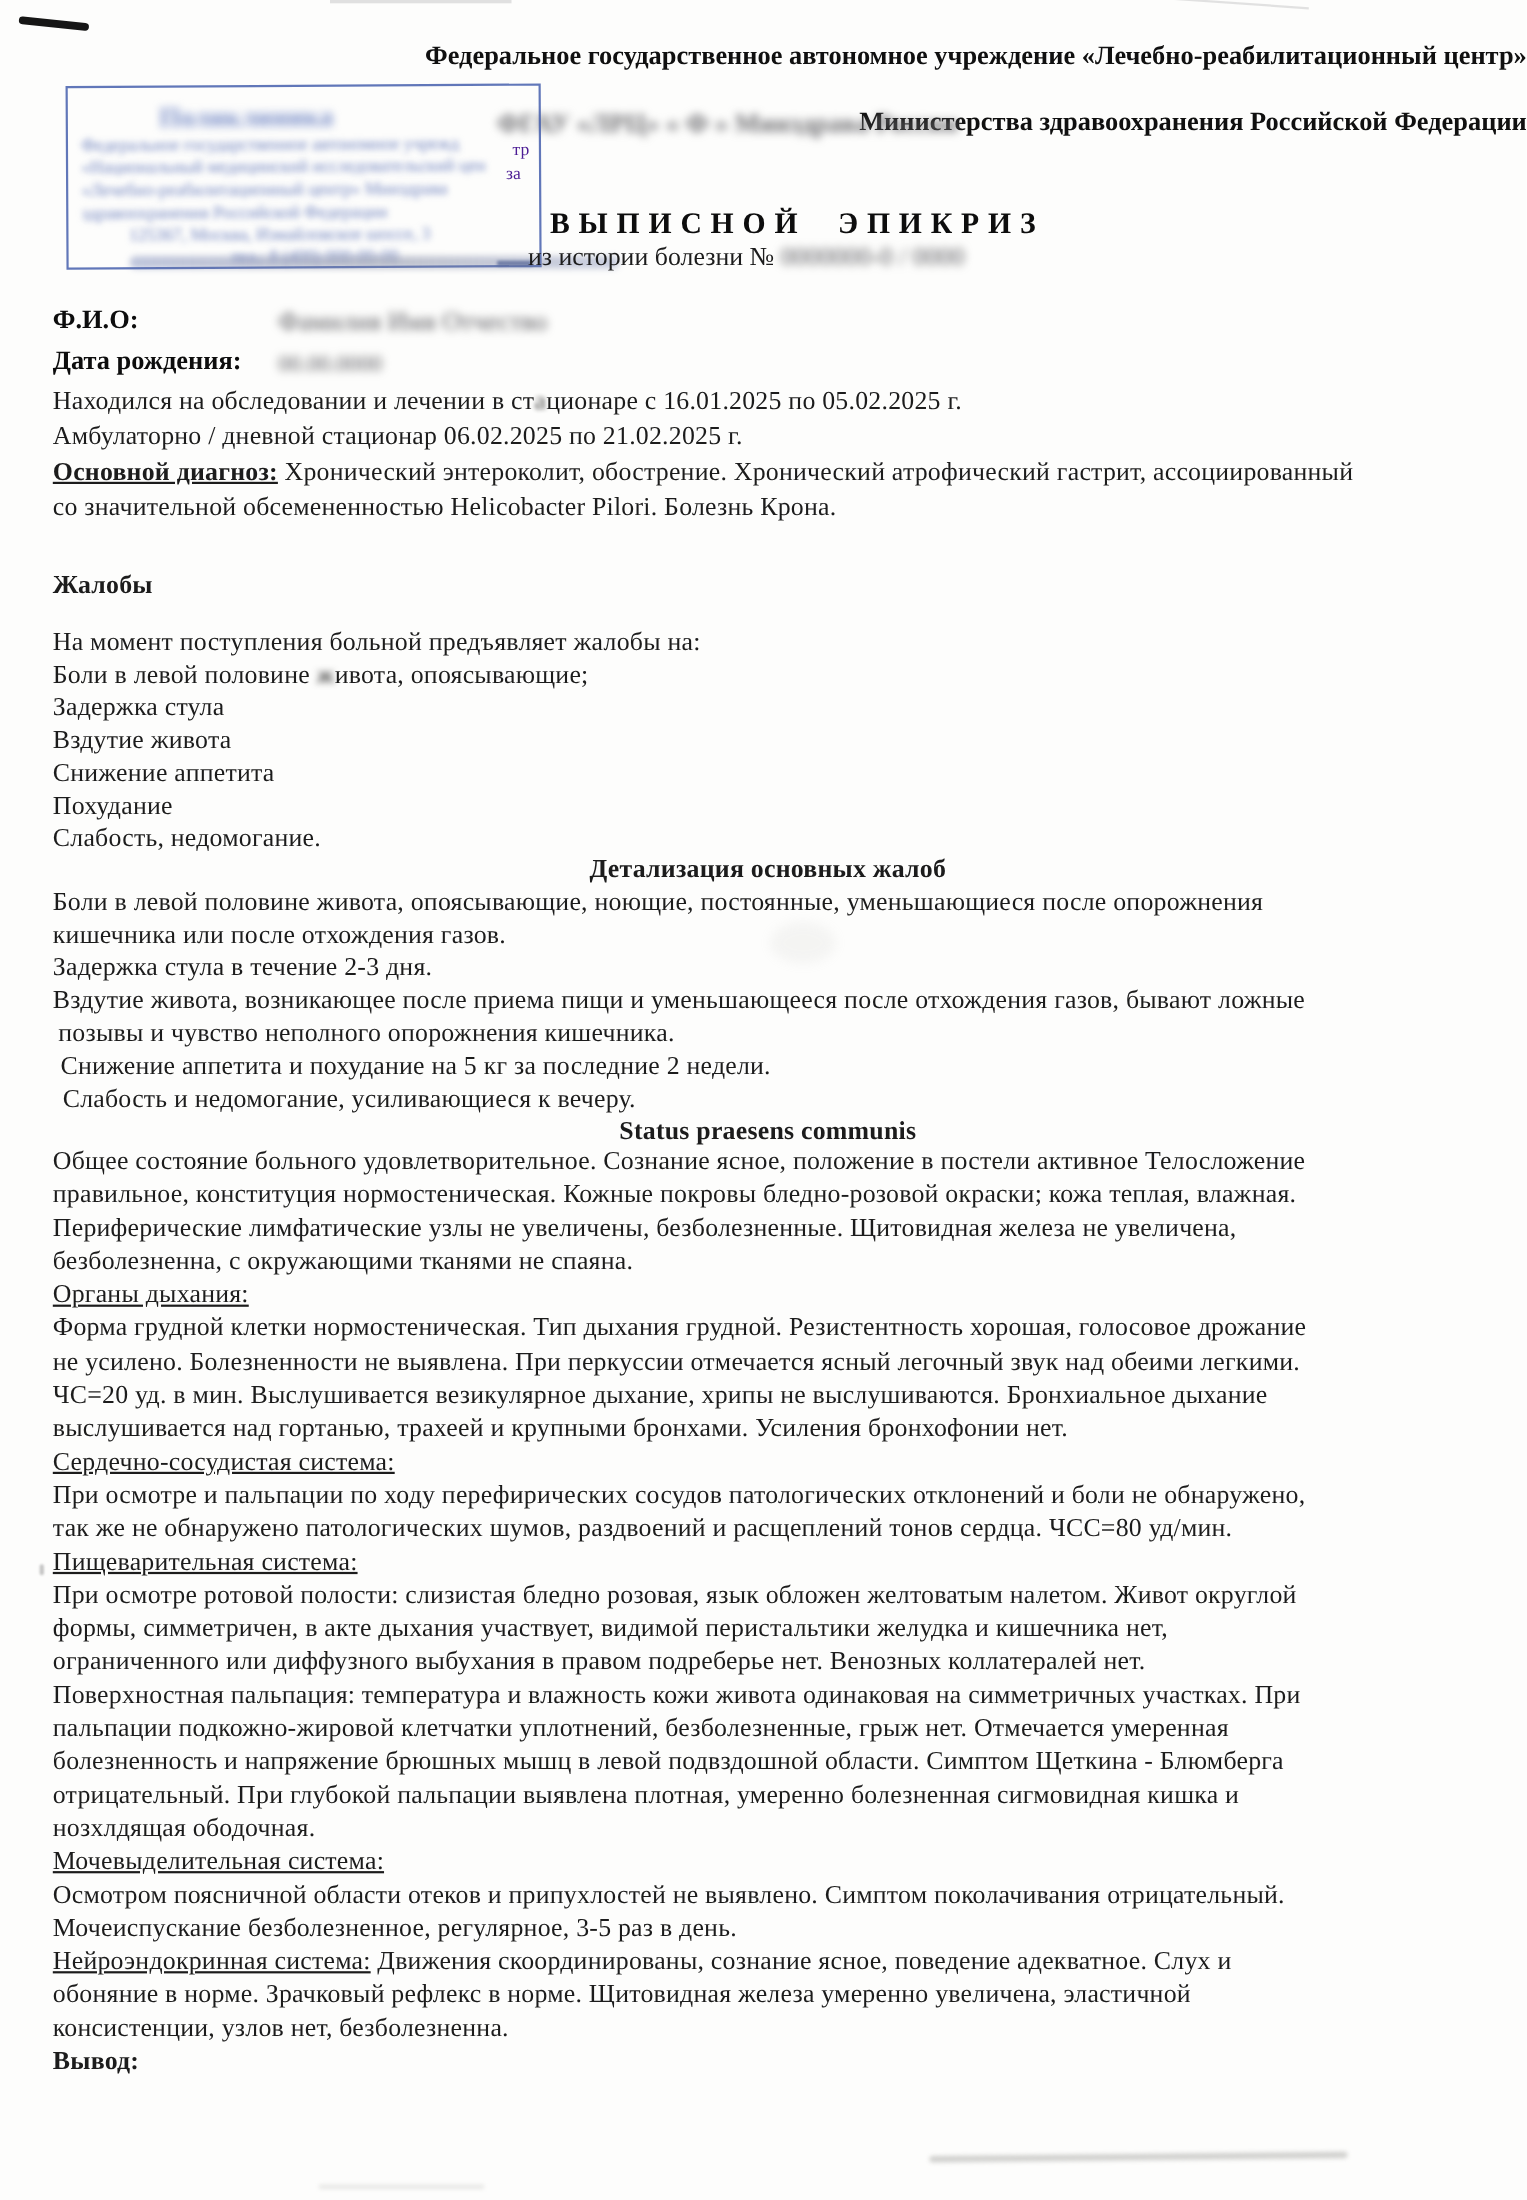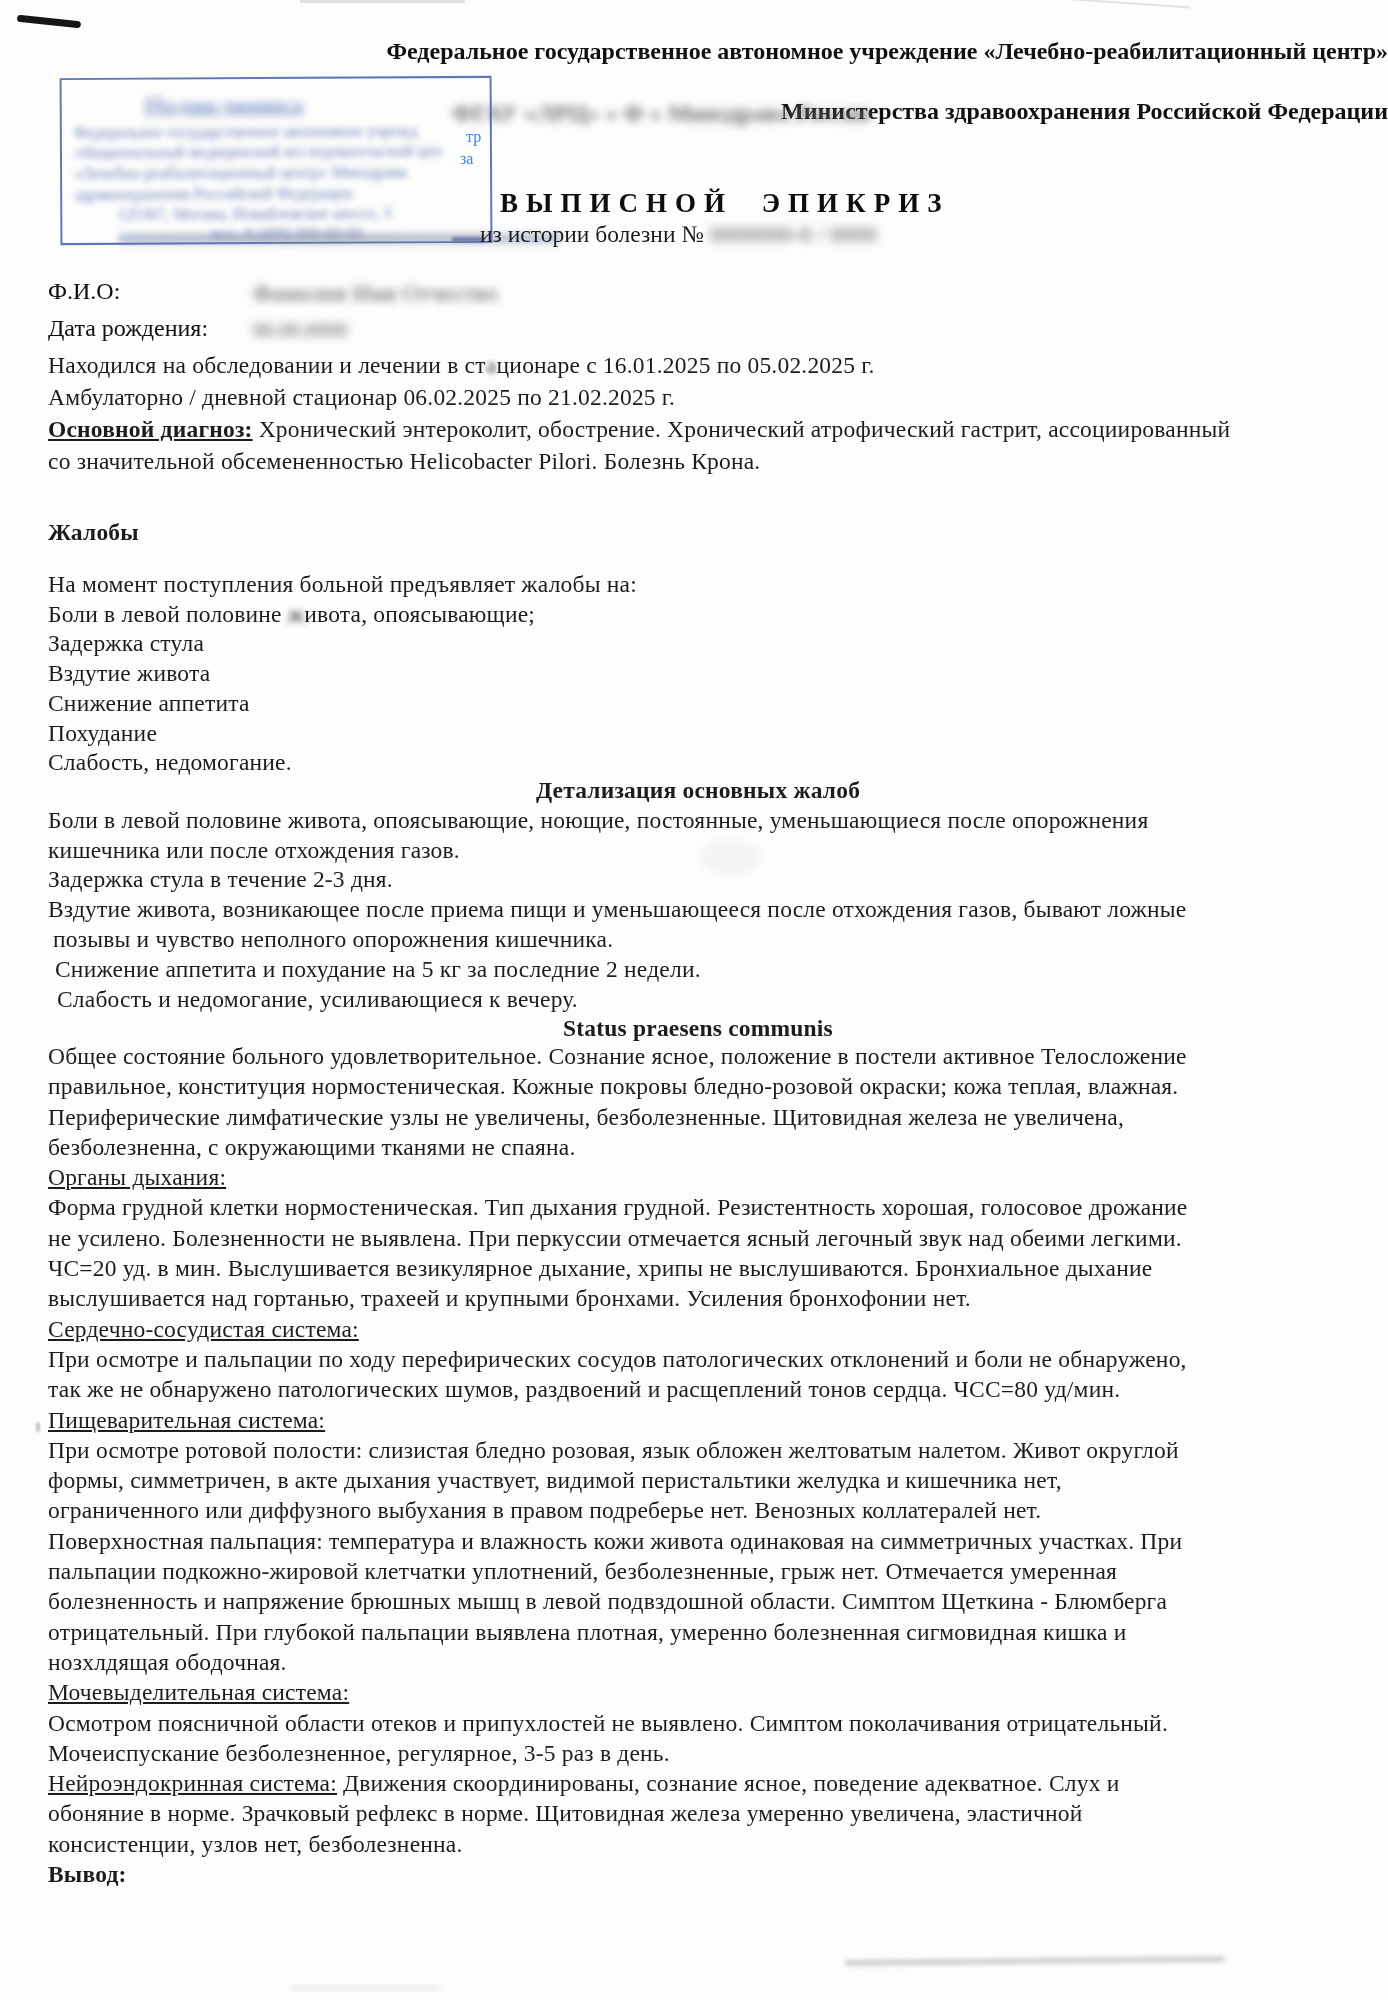--- a/index.html
+++ b/index.html
@@ -27,31 +27,31 @@
   
   .stamp{position:absolute;left:60px;top:77px;width:428px;height:163px;border:2px solid rgba(58,85,168,.8);transform:rotate(-0.3deg);background:rgba(255,255,255,.0);}
   .stamp .st-title{position:absolute;left:83px;top:14px;font-size:25px;font-weight:bold;color:#7b8fc9;filter:blur(4px);white-space:nowrap;}
   .stamp .st-line{position:absolute;left:12px;white-space:nowrap;font-size:16px;color:#6d80bd;filter:blur(3px);}
   .stamp .st-l1{top:44px;}
   .stamp .st-l2{top:64px;}
   .stamp .st-l3{top:85px;}
   .stamp .st-l4{top:106px;}
   .stamp .st-addr{position:absolute;left:55px;top:126px;font-size:16px;color:#6d80bd;filter:blur(3px);white-space:nowrap;}
   .stamp .st-phone{position:absolute;left:148px;top:146px;font-size:16px;color:#6d80bd;filter:blur(3px);white-space:nowrap;}
-  .stamp-frag{position:absolute;font-size:16px;color:#3b82f6;}
+  .stamp-frag{position:absolute;font-size:16px;color:#4c1d95;}
   .stamp-frag-1{left:466px;top:128px;}
   .stamp-frag-2{left:460px;top:150px;}
   .stamp-smear{position:absolute;left:118px;top:233px;width:445px;height:11px;background:linear-gradient(90deg,rgba(95,112,170,.40),rgba(125,132,158,.5),rgba(100,115,165,.35));filter:blur(3px);border-radius:5px;}
   .stamp-smear-dash{position:absolute;left:452px;top:237px;width:32px;height:5px;background:#5a6a9a;filter:blur(1.5px);opacity:.8;}
   
   .doc-title{position:absolute;left:500px;top:188px;font-size:27px;font-weight:bold;letter-spacing:8px;word-spacing:14px;color:#0d0d0d;white-space:nowrap;}
   .doc-subtitle{position:absolute;left:480px;top:221px;font-size:23.5px;white-space:nowrap;}
   .red{filter:blur(4px);color:#5a5a5e;}
   
-  .field-label{position:absolute;left:48px;font-size:24px;font-weight:normal;color:#0d0d0d;white-space:nowrap;}
+  .field-label{position:absolute;left:48px;font-size:24px;font-weight:bold;color:#0d0d0d;white-space:nowrap;}
   .fio-label{top:278px;}
   .dob-label{top:315px;}
   .field-value{position:absolute;left:253px;font-size:24px;white-space:nowrap;}
   .fio-value{top:280px;}
   .dob-value{top:318px;font-size:21px;}
   
   .doc-content{position:absolute;left:48px;top:0;right:40px;height:1727px;font-size:23.5px;letter-spacing:0.2px;}
   .tblock{position:absolute;left:0;right:0;}
   .line{white-space:nowrap;}
   .line.b{font-weight:bold;}

